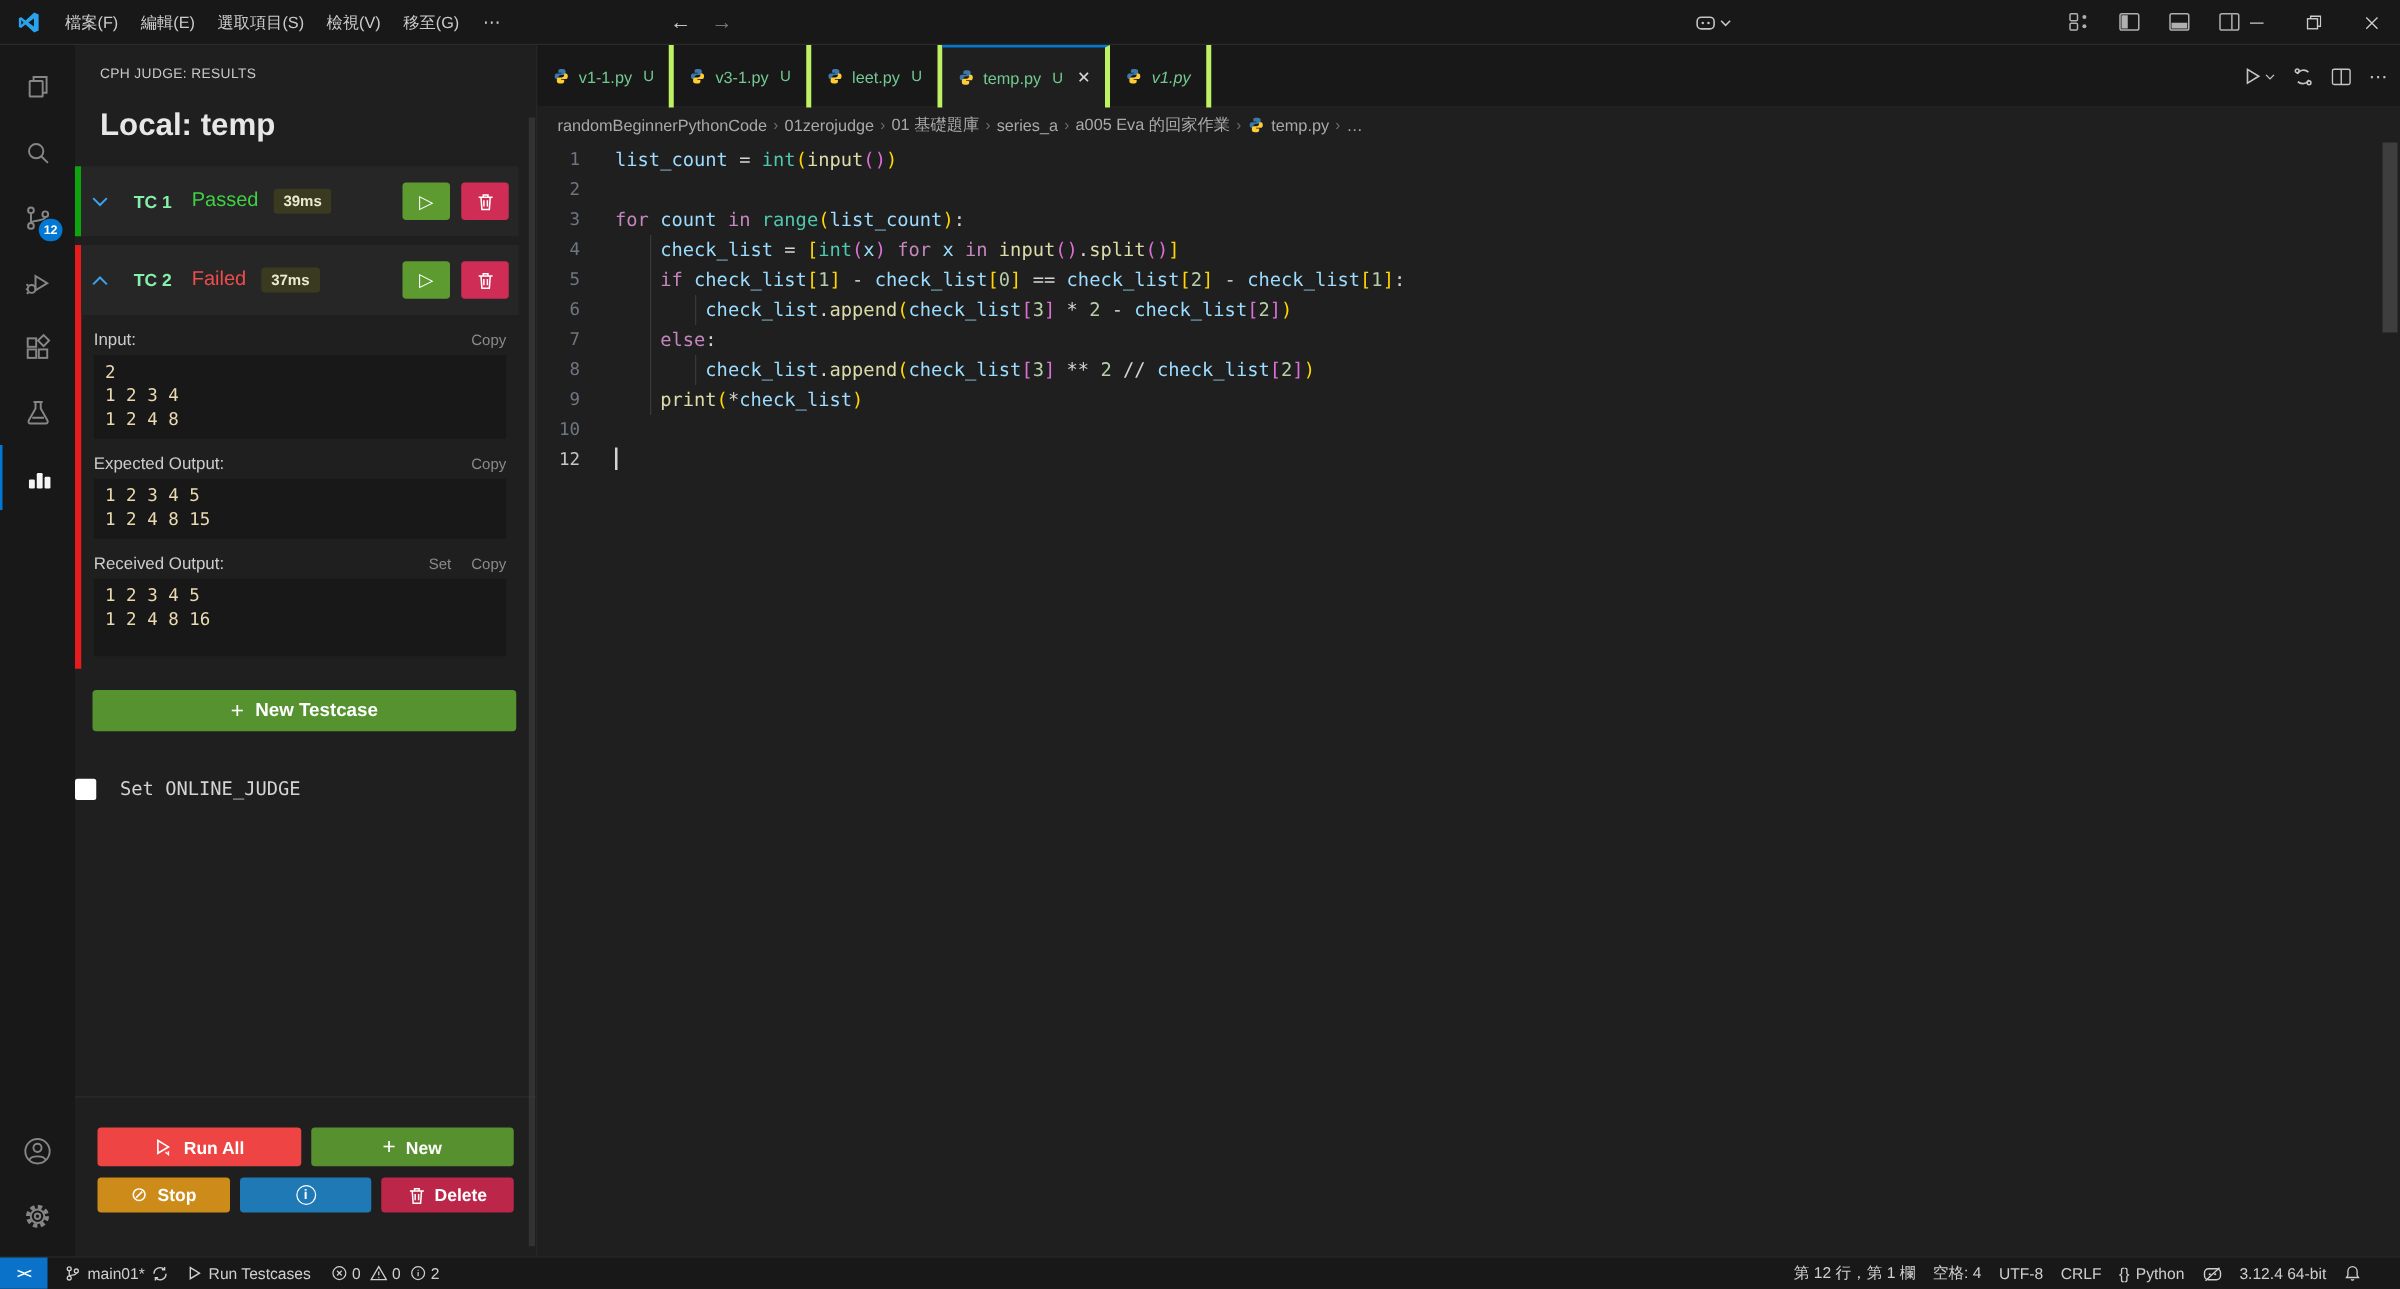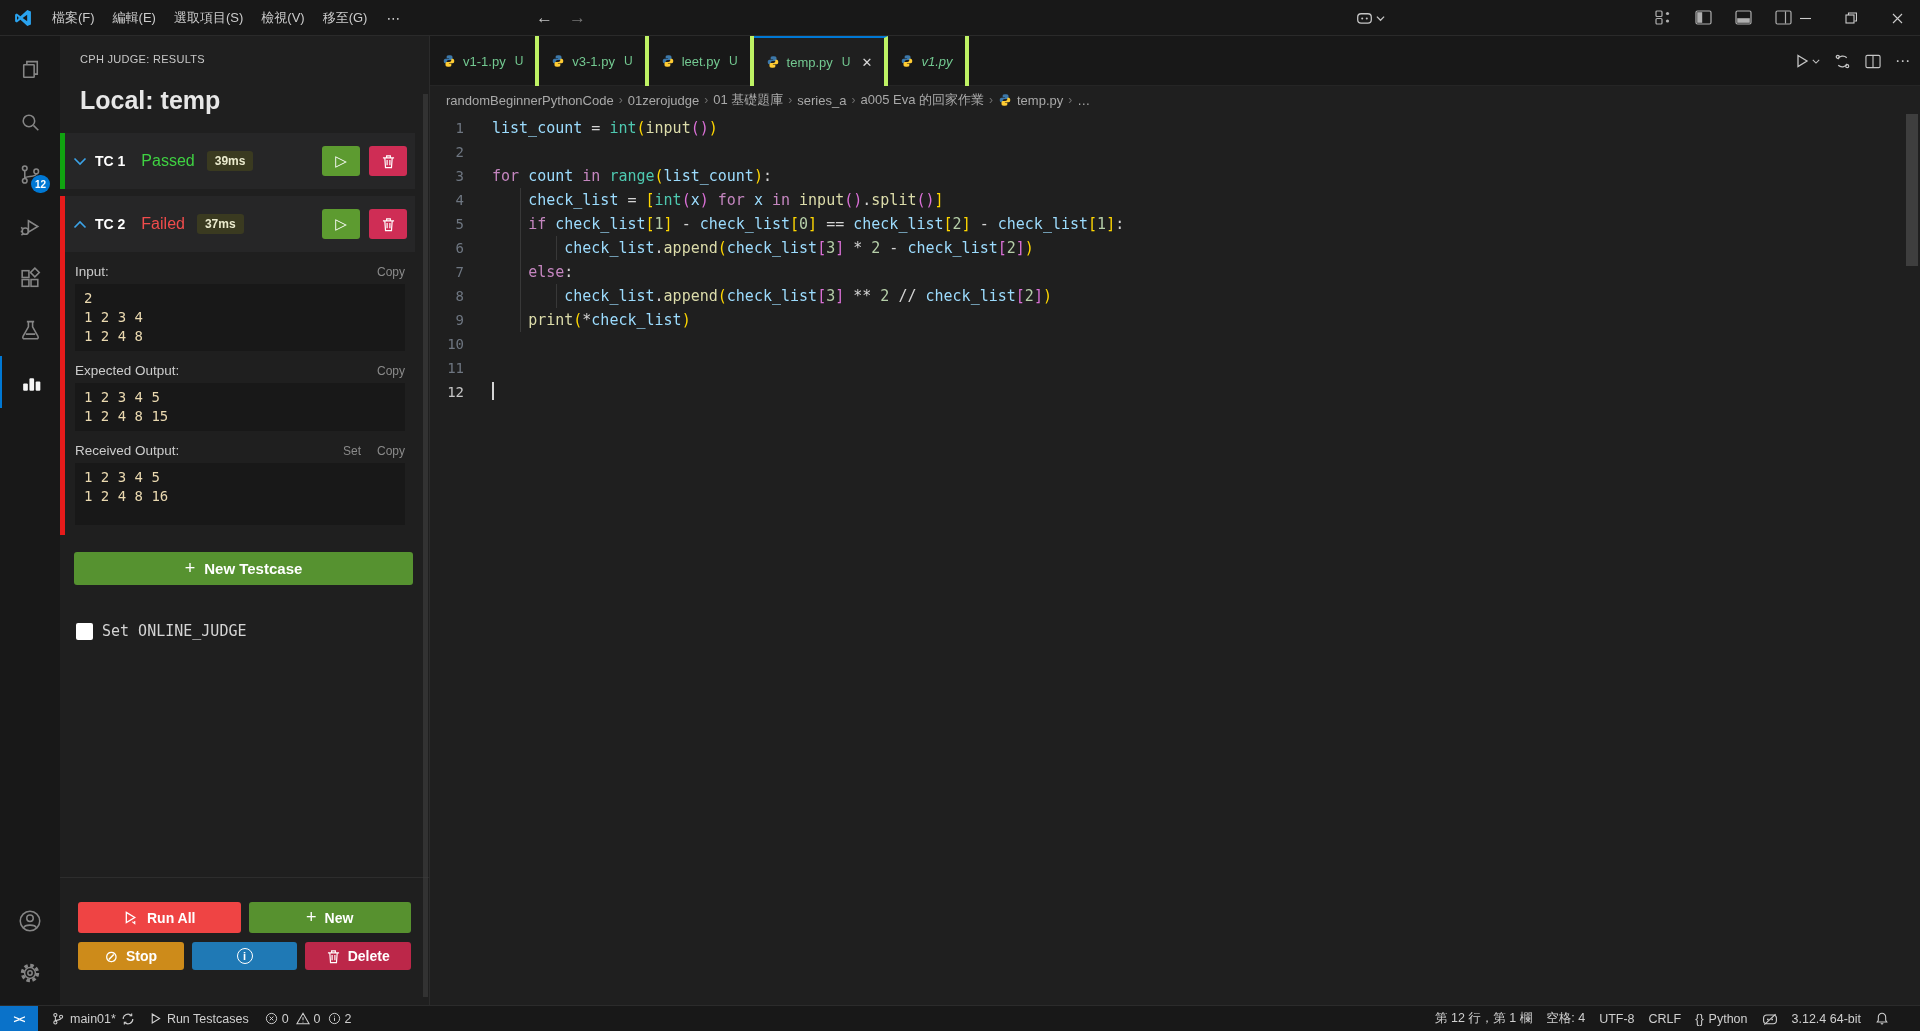--- a/index.html
+++ b/index.html
@@ -37,38 +37,38 @@
 
   
   .sidebar{width:370px;background:#1f1f1f;display:flex;flex-direction:column;position:relative;border-right:1px solid #2b2b2b}
   .side-scroll{position:absolute;right:1px;top:58px;bottom:8px;width:5px;background:#424242;opacity:.55}
   .cph-header{font-size:11px;color:#c8c8c8;letter-spacing:.3px;padding:17px 0 0 20px}
   .cph-title{font-size:25px;font-weight:bold;color:#e7e7e7;padding:21px 0 18px 20px}
   .tc-wrap{margin:0 14px 7px 0;border-left:5px solid transparent}
   .tc-wrap.passed{border-left-color:#10a310}
   .tc-wrap.failed{border-left-color:#e61b1b;padding-bottom:10px}
   .tc-row{height:56px;background:#262627;display:flex;align-items:center;padding:0 8px}
-  .tc-id{color:#ffffff;font-weight:bold;font-size:14px;margin-left:8px}
+  .tc-id{color:#86efac;font-weight:bold;font-size:14px;margin-left:20px}
   .tc-status{font-size:16px;margin-left:16px}
   .tc-status.passed{color:#3fd142}
   .tc-status.failed{color:#f14c4c}
   .tc-ms{background:#3a3a20;color:#eaeacd;font-size:12px;font-weight:bold;border-radius:3px;padding:3px 8px;margin-left:12px}
   .tc-btns{margin-left:auto;display:flex;gap:9px}
   .tc-play{width:38px;height:30px;background:#5d9b30;border:none;border-radius:3px;color:#fff;font-size:15px;display:flex;align-items:center;justify-content:center;cursor:pointer}
   .tc-del{width:38px;height:30px;background:#cf2d55;border:none;border-radius:3px;display:flex;align-items:center;justify-content:center;cursor:pointer}
   .sec-head{display:flex;align-items:baseline;margin:12px 10px 5px 10px;color:#ccc;font-size:13.5px}
   .sec-actions{margin-left:auto;display:flex;gap:16px}
   .sec-action{color:#8a8a8a;font-size:12px;cursor:pointer}
   .sec-block{margin:0 10px;background:#181818;color:#ead9b0;font-family:"DejaVu Sans Mono","Liberation Mono",monospace;
     font-size:14px;line-height:19px;padding:5px 9px;white-space:pre}
   .sec-block.h0{min-height:62px}.sec-block.h1{min-height:48px}.sec-block.h2{min-height:62px}
   .new-tc-btn{margin:10px 16px 0 14px;height:33px;background:#569230;border:none;border-radius:3px;color:#fff;
     font-size:15px;font-weight:bold;display:flex;align-items:center;justify-content:center;gap:9px;cursor:pointer;font-family:inherit}
   .plus{font-size:18px;font-weight:normal}
-  .oj-row{display:flex;align-items:center;gap:9px;margin:37px 0 0 16px}
+  .oj-row{display:flex;align-items:center;gap:19px;margin:37px 0 0 0}
   .oj-box{width:17px;height:17px;background:#fff;border-radius:2px;cursor:pointer}
   .oj-label{font-family:"DejaVu Sans Mono","Liberation Mono",monospace;font-size:15px;color:#d4d4d4}
   .sf-row{display:flex;gap:10px;margin:26px 0 0 14px}
   .support-btn{background:#bb64c0;border:none;border-radius:3px;color:#fff;height:28px;padding:0 13px;font-size:13px;
     display:flex;align-items:center;gap:7px;cursor:pointer;font-family:inherit}
   .feedback-btn{background:#1c81c4;border:none;border-radius:3px;color:#fff;height:28px;padding:0 12px;font-size:13px;font-weight:bold;
     display:flex;align-items:center;gap:7px;cursor:pointer;font-family:inherit}
   .side-footer{margin-top:auto;border-top:1px solid #2d2d2d;padding:24px 18px 0 18px;margin-bottom:35px}
   .foot-row{display:flex;gap:8px;margin-bottom:9px}
   .fbtn{border:none;border-radius:3px;color:#fff;font-weight:bold;font-size:14px;display:flex;align-items:center;justify-content:center;gap:8px;cursor:pointer;font-family:inherit}
@@ -498,21 +498,20 @@
     <div class="cline"><span class="ln">1</span><span><span class="tk-v">list_count</span><span class="tk-o"> = </span><span class="tk-t">int</span><span class="tk-g">(</span><span class="tk-f">input</span><span class="tk-p">(</span><span class="tk-p">)</span><span class="tk-g">)</span></span></div>
         <div class="cline"><span class="ln">2</span><span></span></div>
         <div class="cline"><span class="ln">3</span><span><span class="tk-k">for</span><span class="tk-o"> </span><span class="tk-v">count</span><span class="tk-o"> </span><span class="tk-k">in</span><span class="tk-o"> </span><span class="tk-t">range</span><span class="tk-g">(</span><span class="tk-v">list_count</span><span class="tk-g">)</span><span class="tk-o">:</span></span></div>
         <div class="cline"><span class="ln">4</span><span><span class="tk-o">    </span><span class="tk-v">check_list</span><span class="tk-o"> = </span><span class="tk-g">[</span><span class="tk-t">int</span><span class="tk-p">(</span><span class="tk-v">x</span><span class="tk-p">)</span><span class="tk-o"> </span><span class="tk-k">for</span><span class="tk-o"> </span><span class="tk-v">x</span><span class="tk-o"> </span><span class="tk-k">in</span><span class="tk-o"> </span><span class="tk-f">input</span><span class="tk-p">(</span><span class="tk-p">)</span><span class="tk-o">.</span><span class="tk-f">split</span><span class="tk-p">(</span><span class="tk-p">)</span><span class="tk-g">]</span></span></div>
         <div class="cline"><span class="ln">5</span><span><span class="tk-o">    </span><span class="tk-k">if</span><span class="tk-o"> </span><span class="tk-v">check_list</span><span class="tk-g">[</span><span class="tk-n">1</span><span class="tk-g">]</span><span class="tk-o"> - </span><span class="tk-v">check_list</span><span class="tk-g">[</span><span class="tk-n">0</span><span class="tk-g">]</span><span class="tk-o"> == </span><span class="tk-v">check_list</span><span class="tk-g">[</span><span class="tk-n">2</span><span class="tk-g">]</span><span class="tk-o"> - </span><span class="tk-v">check_list</span><span class="tk-g">[</span><span class="tk-n">1</span><span class="tk-g">]</span><span class="tk-o">:</span></span></div>
         <div class="cline"><span class="ln">6</span><span><span class="tk-o">        </span><span class="tk-v">check_list</span><span class="tk-o">.</span><span class="tk-f">append</span><span class="tk-g">(</span><span class="tk-v">check_list</span><span class="tk-p">[</span><span class="tk-n">3</span><span class="tk-p">]</span><span class="tk-o"> * </span><span class="tk-n">2</span><span class="tk-o"> - </span><span class="tk-v">check_list</span><span class="tk-p">[</span><span class="tk-n">2</span><span class="tk-p">]</span><span class="tk-g">)</span></span></div>
         <div class="cline"><span class="ln">7</span><span><span class="tk-o">    </span><span class="tk-k">else</span><span class="tk-o">:</span></span></div>
         <div class="cline"><span class="ln">8</span><span><span class="tk-o">        </span><span class="tk-v">check_list</span><span class="tk-o">.</span><span class="tk-f">append</span><span class="tk-g">(</span><span class="tk-v">check_list</span><span class="tk-p">[</span><span class="tk-n">3</span><span class="tk-p">]</span><span class="tk-o"> ** </span><span class="tk-n">2</span><span class="tk-o"> // </span><span class="tk-v">check_list</span><span class="tk-p">[</span><span class="tk-n">2</span><span class="tk-p">]</span><span class="tk-g">)</span></span></div>
         <div class="cline"><span class="ln">9</span><span><span class="tk-o">    </span><span class="tk-f">print</span><span class="tk-g">(</span><span class="tk-o">*</span><span class="tk-v">check_list</span><span class="tk-g">)</span></span></div>
         <div class="cline"><span class="ln">10</span><span></span></div>
-        <div class="cline"><span class="ln">11</span><span></span></div>
         <div class="cline"><span class="ln cur">12</span><span><span class="cursor"></span></span></div>
       </div>
   </div>
 </div>
 
 <div class="statusbar">
   <div class="sb-remote">&gt;&lt;</div>
   <div class="sb-item" style="margin-left:6px">
     <svg width="14" height="15" viewBox="0 0 16 16" fill="none" stroke="#cfcfcf" stroke-width="1.2">
         <circle cx="5" cy="4" r="1.8"></circle>

